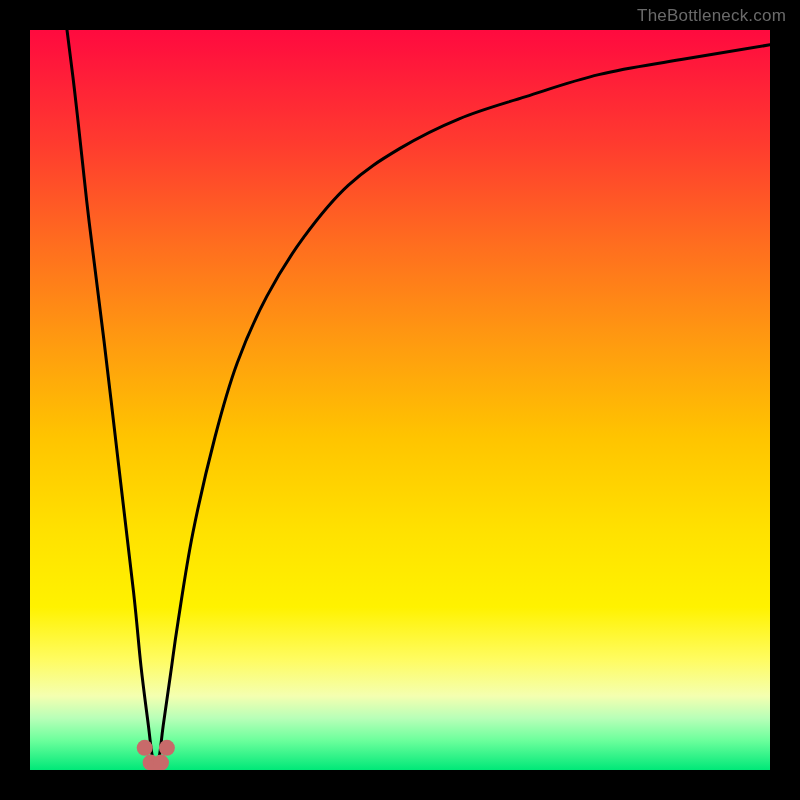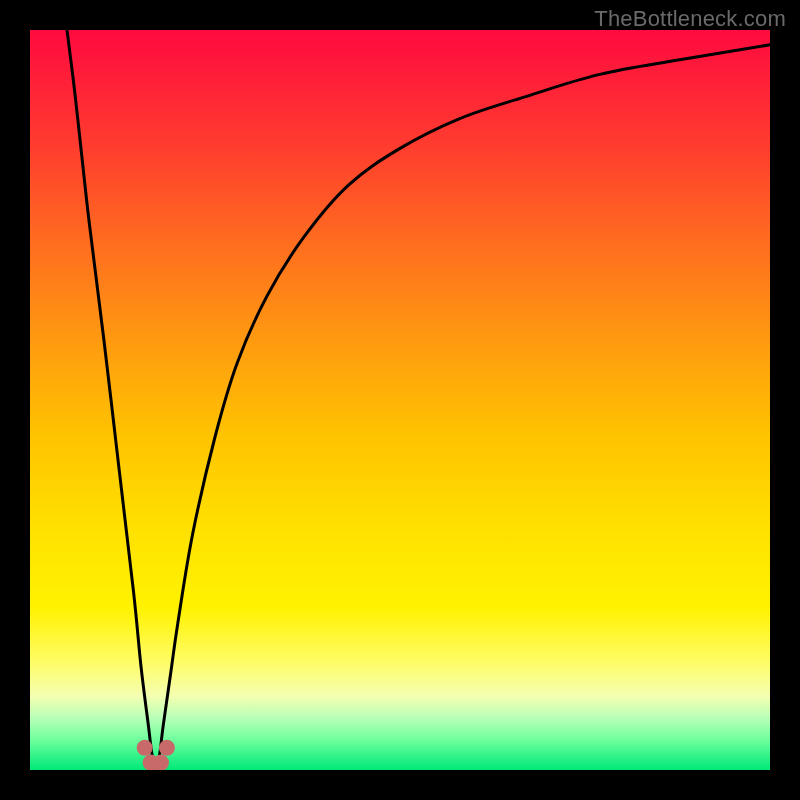--- a/index.html
+++ b/index.html
@@ -45,21 +45,21 @@
       #b8ffb8 93%,
       #6cff9c 96%,
       #00e878 100%
     );
   }
   .watermark {
     position: absolute;
     top: 6px;
     right: 14px;
     color: #6a6a6a;
-    font-size: 22px;
+    font-size: 17px;
     letter-spacing: 0.2px;
     user-select: none;
   }
   svg.curve {
     position: absolute;
     inset: 0;
   }
   .marker {
     fill: #c86a6a;
     stroke: none;

